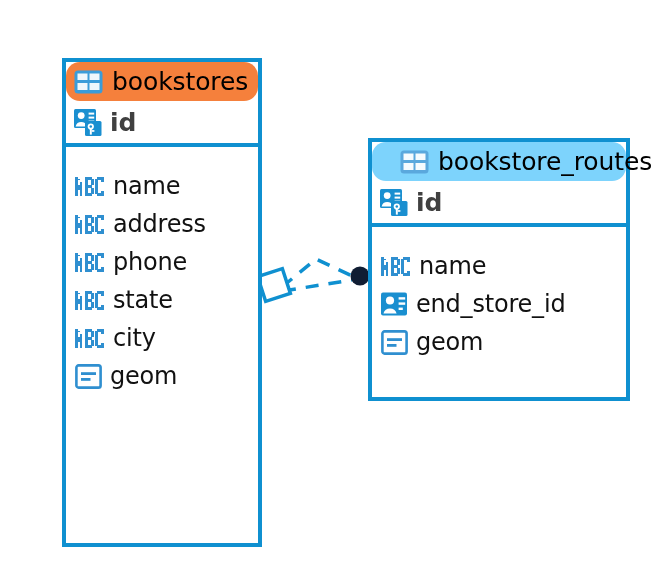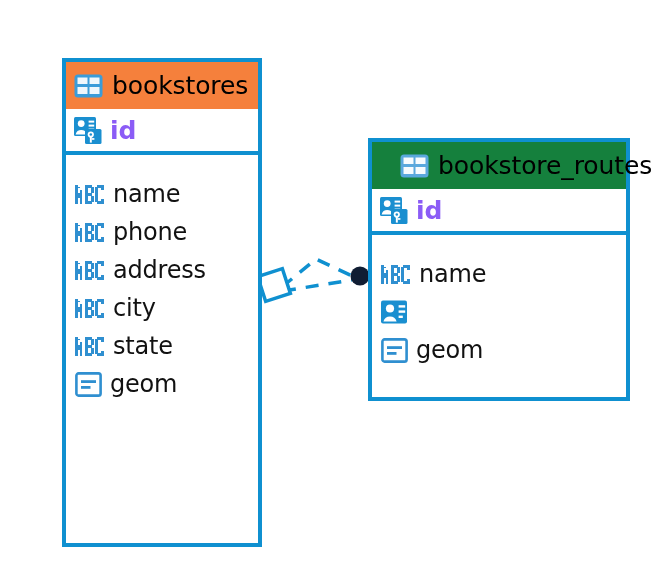--- a/index.html
+++ b/index.html
@@ -37,26 +37,27 @@
     left: 368px;
     top: 138px;
     width: 262px;
     height: 263px;
   }
 
   .entity-header {
     display: flex;
     align-items: center;
     box-sizing: border-box;
-    height: 47px;
+    height: 39px;
     padding: 0 6px 0 8px;
     gap: 9px;
+    border-radius: 14px;
   }
   .entity-header.accent-orange { background: #f5803c; }
-  .entity-header.accent-gray   { background: #15803d; padding-left: 28px; }
+  .entity-header.accent-gray   { background: #7dd3fc; padding-left: 28px; }
 
   .entity-title {
     font-size: 25px;
     color: #000000;
     white-space: nowrap;
     line-height: 1;
     letter-spacing: -0.1px;
   }
 
   .pk-row {
@@ -65,21 +66,21 @@
     box-sizing: border-box;
     height: 46px;
     padding: 0 6px 0 8px;
     gap: 7px;
     border-bottom: 4px solid #0f90d0;
     background: #ffffff;
   }
   .pk-label {
     font-size: 25px;
     font-weight: bold;
-    color: #8b5cf6;
+    color: #404040;
     line-height: 1;
   }
 
   .field-list {
     padding: 20px 0 6px 0;
     background: #ffffff;
   }
   .field-row {
     display: flex;
     align-items: center;
@@ -186,55 +187,55 @@
 
 
       <div class="field-row">
         <span class="icon icon-abc">
           <svg viewBox="0 0 30 19" xmlns="http://www.w3.org/2000/svg">
             <path fill="#2f8fd0" d="M0 19V0h3v2h2v3h2v14H5v-6H3v6H0zM3 3v5h2V3H3z"></path>
             <path fill="#2f8fd0" d="M10 19V0h7v2h2v6h-2v3h2v6h-2v2h-7zM13 3v5h3V3h-3zm0 8v5h3v-5h-3z"></path>
             <path fill="#2f8fd0" d="M22 19v-2h-2V2h2V0h7v5h-3V3h-3v13h3v-2h3v5h-7z"></path>
           </svg>
         </span>
+        <span class="field-label">address</span>
+      </div>
+
+      <div class="field-row">
+        <span class="icon icon-abc">
+          <svg viewBox="0 0 30 19" xmlns="http://www.w3.org/2000/svg">
+            <path fill="#2f8fd0" d="M0 19V0h3v2h2v3h2v14H5v-6H3v6H0zM3 3v5h2V3H3z"></path>
+            <path fill="#2f8fd0" d="M10 19V0h7v2h2v6h-2v3h2v6h-2v2h-7zM13 3v5h3V3h-3zm0 8v5h3v-5h-3z"></path>
+            <path fill="#2f8fd0" d="M22 19v-2h-2V2h2V0h7v5h-3V3h-3v13h3v-2h3v5h-7z"></path>
+          </svg>
+        </span>
         <span class="field-label">phone</span>
       </div>
 
-      <div class="field-row">
-        <span class="icon icon-abc">
-          <svg viewBox="0 0 30 19" xmlns="http://www.w3.org/2000/svg">
-            <path fill="#2f8fd0" d="M0 19V0h3v2h2v3h2v14H5v-6H3v6H0zM3 3v5h2V3H3z"></path>
-            <path fill="#2f8fd0" d="M10 19V0h7v2h2v6h-2v3h2v6h-2v2h-7zM13 3v5h3V3h-3zm0 8v5h3v-5h-3z"></path>
-            <path fill="#2f8fd0" d="M22 19v-2h-2V2h2V0h7v5h-3V3h-3v13h3v-2h3v5h-7z"></path>
-          </svg>
-        </span>
-        <span class="field-label">address</span>
-      </div>
-
+
+      <div class="field-row">
+        <span class="icon icon-abc">
+          <svg viewBox="0 0 30 19" xmlns="http://www.w3.org/2000/svg">
+            <path fill="#2f8fd0" d="M0 19V0h3v2h2v3h2v14H5v-6H3v6H0zM3 3v5h2V3H3z"></path>
+            <path fill="#2f8fd0" d="M10 19V0h7v2h2v6h-2v3h2v6h-2v2h-7zM13 3v5h3V3h-3zm0 8v5h3v-5h-3z"></path>
+            <path fill="#2f8fd0" d="M22 19v-2h-2V2h2V0h7v5h-3V3h-3v13h3v-2h3v5h-7z"></path>
+          </svg>
+        </span>
+        <span class="field-label">state</span>
+      </div>
 
       <div class="field-row">
         <span class="icon icon-abc">
           <svg viewBox="0 0 30 19" xmlns="http://www.w3.org/2000/svg">
             <path fill="#2f8fd0" d="M0 19V0h3v2h2v3h2v14H5v-6H3v6H0zM3 3v5h2V3H3z"></path>
             <path fill="#2f8fd0" d="M10 19V0h7v2h2v6h-2v3h2v6h-2v2h-7zM13 3v5h3V3h-3zm0 8v5h3v-5h-3z"></path>
             <path fill="#2f8fd0" d="M22 19v-2h-2V2h2V0h7v5h-3V3h-3v13h3v-2h3v5h-7z"></path>
           </svg>
         </span>
         <span class="field-label">city</span>
-      </div>
-
-      <div class="field-row">
-        <span class="icon icon-abc">
-          <svg viewBox="0 0 30 19" xmlns="http://www.w3.org/2000/svg">
-            <path fill="#2f8fd0" d="M0 19V0h3v2h2v3h2v14H5v-6H3v6H0zM3 3v5h2V3H3z"></path>
-            <path fill="#2f8fd0" d="M10 19V0h7v2h2v6h-2v3h2v6h-2v2h-7zM13 3v5h3V3h-3zm0 8v5h3v-5h-3z"></path>
-            <path fill="#2f8fd0" d="M22 19v-2h-2V2h2V0h7v5h-3V3h-3v13h3v-2h3v5h-7z"></path>
-          </svg>
-        </span>
-        <span class="field-label">state</span>
       </div>
 
 
 
       <div class="field-row">
         <span class="icon icon-geom">
           <svg viewBox="0 0 27 25" xmlns="http://www.w3.org/2000/svg">
             <rect x="1.4" y="1.4" width="24.2" height="22.2" rx="2.2" fill="#ffffff" stroke="#2f8fd0" stroke-width="2.6"></rect>
             <rect x="6" y="8.2" width="15" height="2.8" fill="#2f8fd0"></rect>
             <rect x="6" y="14" width="9.5" height="2.8" fill="#2f8fd0"></rect>
@@ -298,20 +299,21 @@
         <span class="icon icon-fk">
           <svg viewBox="0 0 27 26" xmlns="http://www.w3.org/2000/svg">
             <rect x="0" y="1.5" width="26" height="23" rx="2" fill="#1a8fd0"></rect>
             <circle cx="9" cy="9.5" r="4.1" fill="#ffffff"></circle>
             <path d="M2.4 22.4 a6.9 6.9 0 0 1 13.2 0 z" fill="#ffffff"></path>
             <rect x="17.6" y="6.2" width="6.6" height="2.4" fill="#ffffff"></rect>
             <rect x="17.6" y="11.4" width="6.6" height="2.4" fill="#ffffff"></rect>
             <rect x="17.6" y="16.6" width="4.2" height="2.4" fill="#ffffff"></rect>
           </svg>
         </span>
+        <span class="field-label">end_store_id</span>
       </div>
 
       <div class="field-row">
         <span class="icon icon-geom">
           <svg viewBox="0 0 27 25" xmlns="http://www.w3.org/2000/svg">
             <rect x="1.4" y="1.4" width="24.2" height="22.2" rx="2.2" fill="#ffffff" stroke="#2f8fd0" stroke-width="2.6"></rect>
             <rect x="6" y="8.2" width="15" height="2.8" fill="#2f8fd0"></rect>
             <rect x="6" y="14" width="9.5" height="2.8" fill="#2f8fd0"></rect>
           </svg>
         </span>

